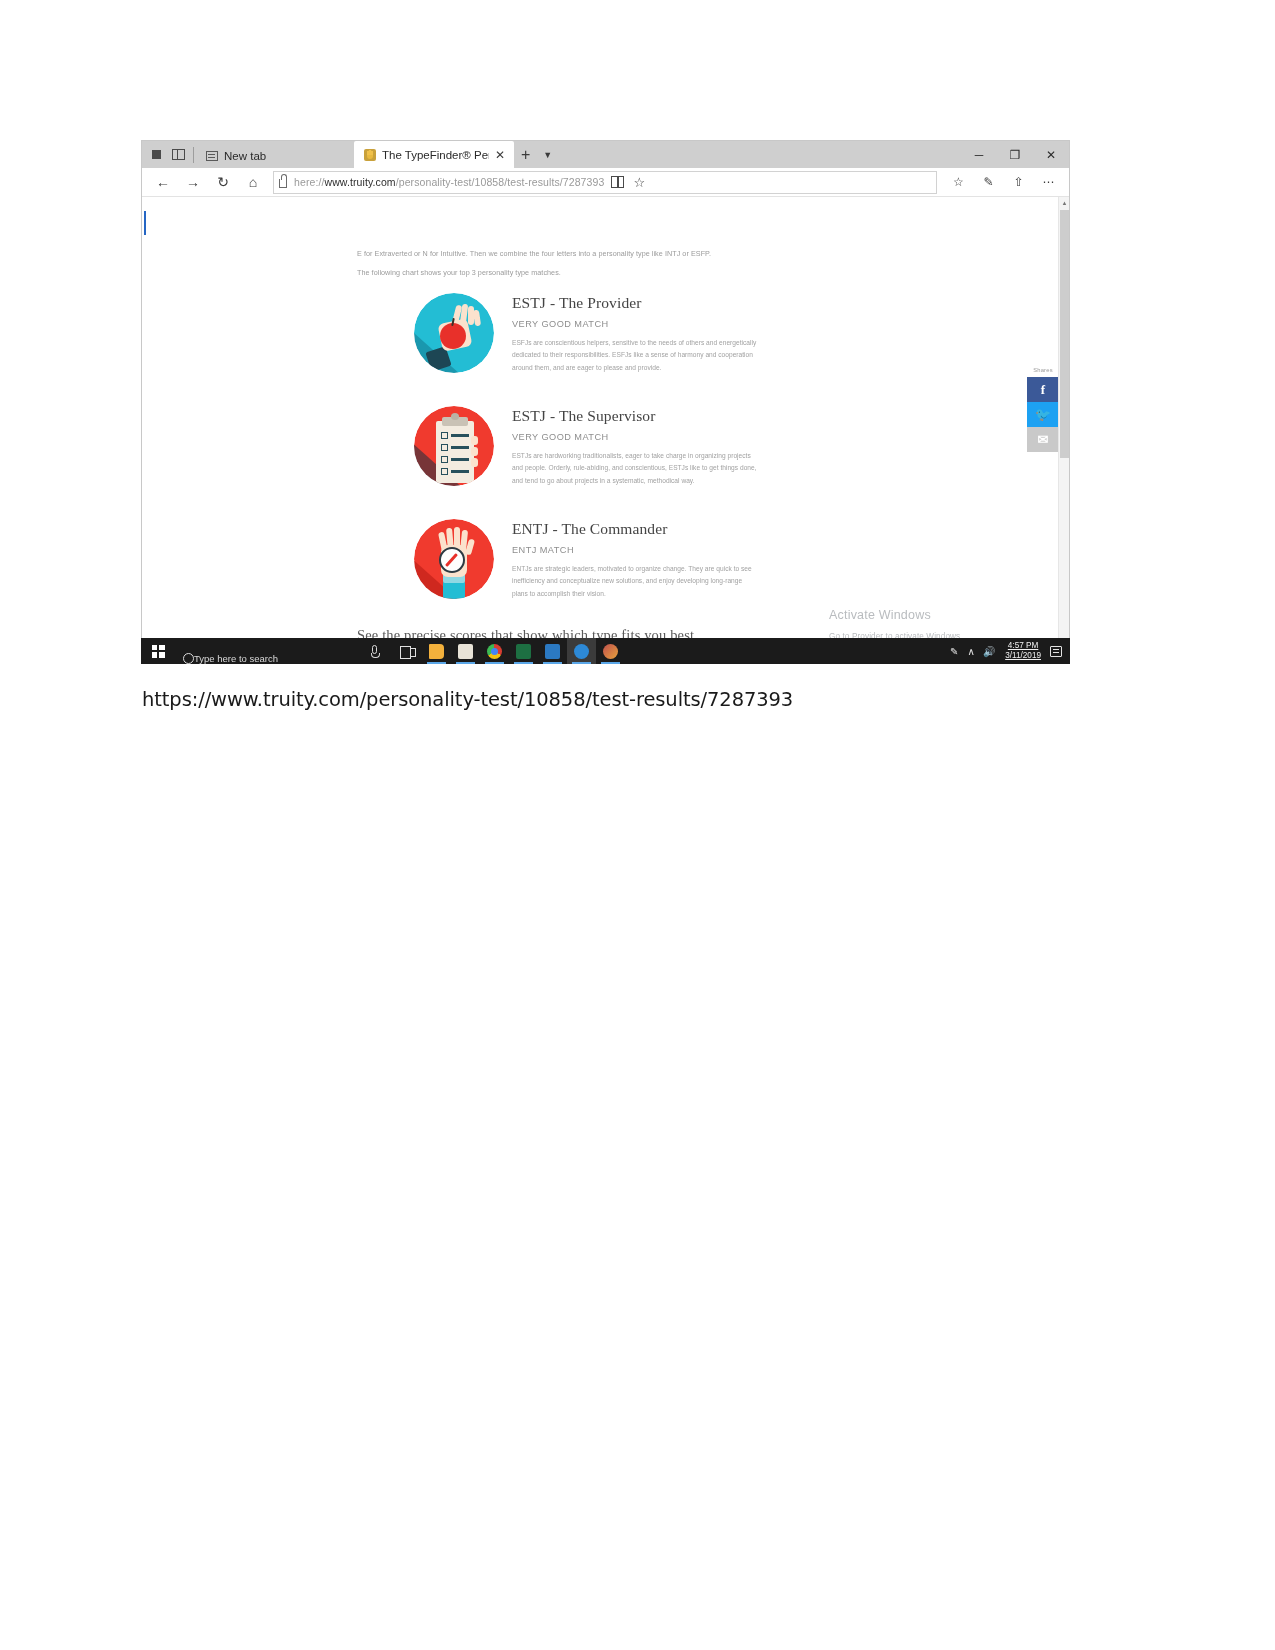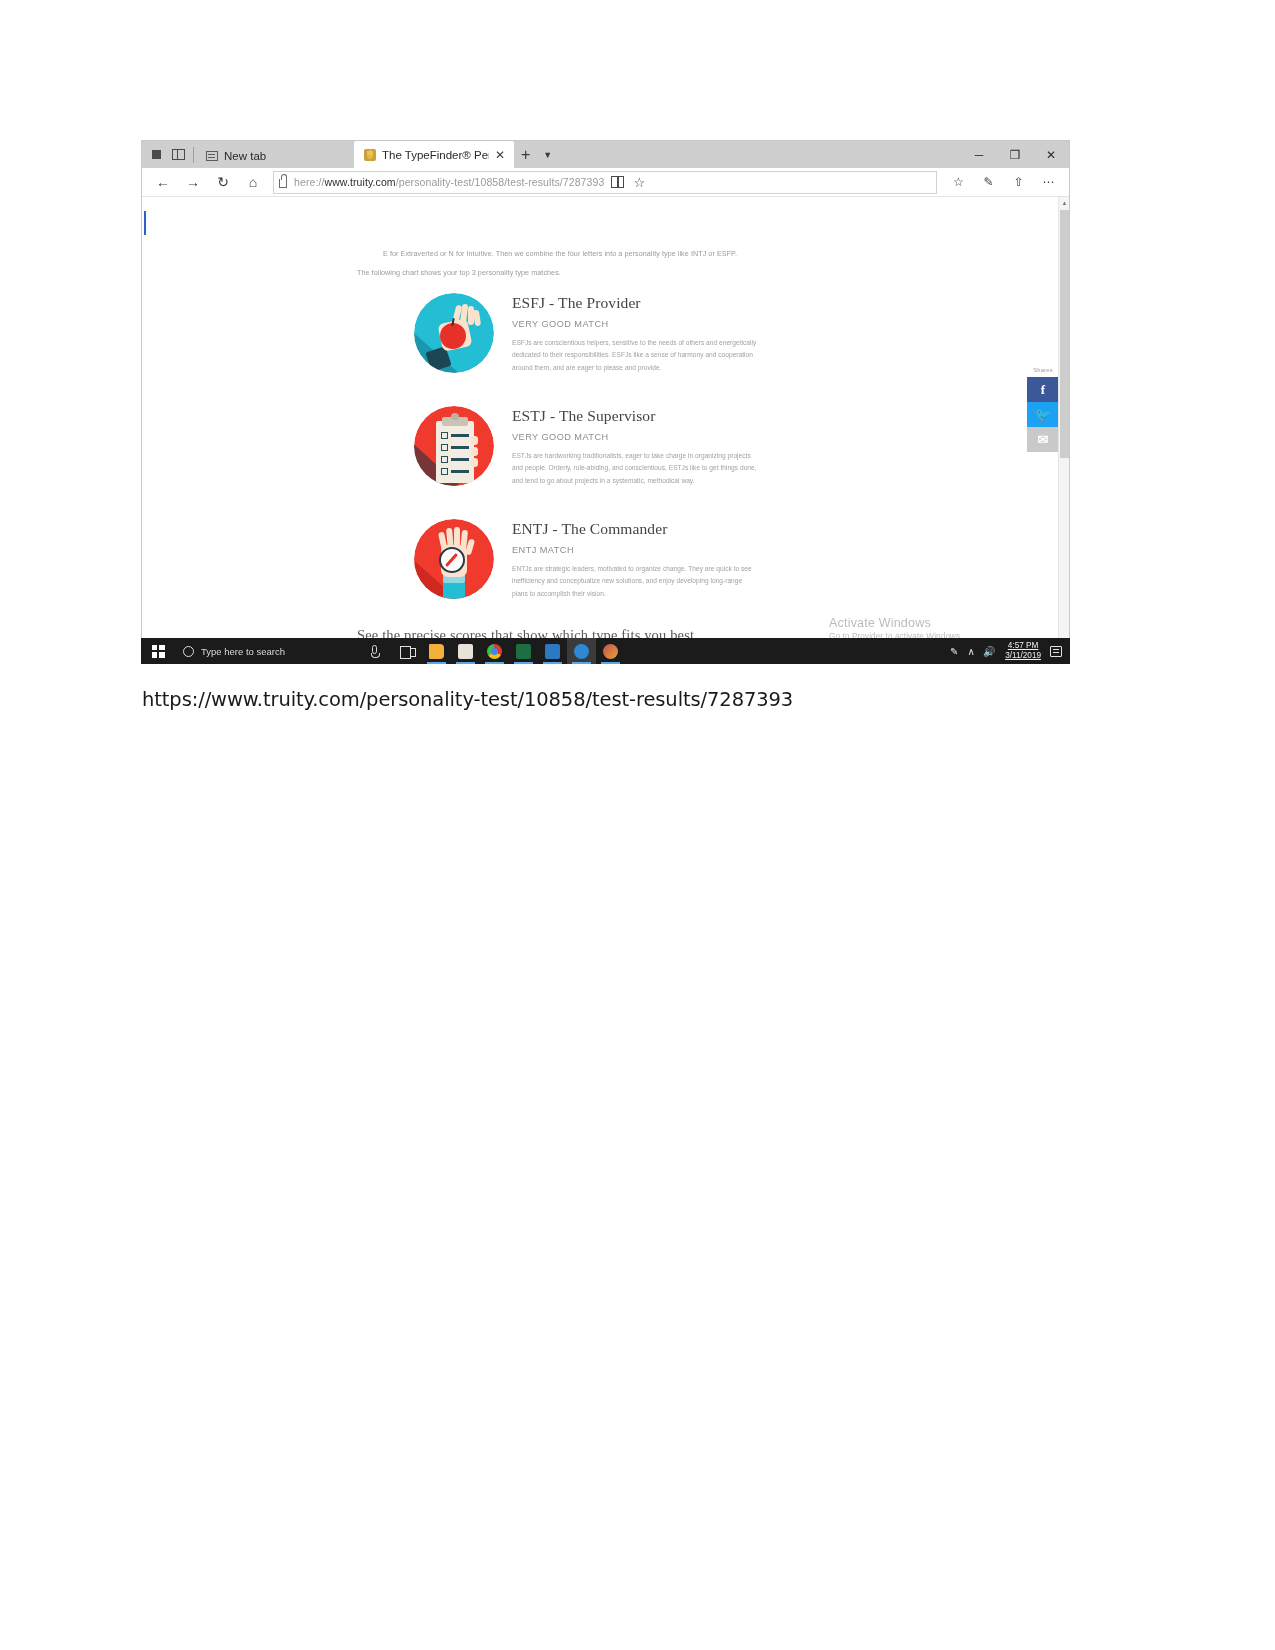--- a/index.html
+++ b/index.html
@@ -149,21 +149,21 @@
   }
   .page-left-bar{
     position:absolute;left:2px;top:14px;width:2px;height:24px;background:#2566c4;
   }
   .content { position: relative; padding: 0 0 0 0; }
 
   .intro-line {
     position:absolute; font-size:7.2px; color:#9b9b9b;
     letter-spacing:0.06px; white-space:nowrap;
   }
-  .l1 { left: 215px; top: 52px; margin-left: 26px; }
+  .l1 { left: 215px; top: 52px; }
   .l2 { left: 215px; top: 71px; }
 
   .match-card { position:absolute; left: 272px; }
   .card-icon {
     position:absolute; left:0; top:0;
     width: 80px; height: 80px; border-radius: 50%;
     overflow:hidden;
   }
   .card-body { position:absolute; left: 98px; top: 2px; width: 290px; }
   .card-title {
@@ -257,41 +257,41 @@
   .vs-up{top:0;} .vs-down{bottom:0;}
   .vs-thumb{
     position:absolute;left:1px;width:9px;top:13px;height:248px;background:#cdcdcd;
   }
 
   
   .activate{
     position:absolute; right:40px; bottom:22px; text-align:left; width:200px;
     color:#b9bcbf; pointer-events:none;
   }
-  .act-t{ font-size:12.5px; letter-spacing:0.2px; margin-bottom:2px; }
+  .act-t{ font-size:12.5px; letter-spacing:0.2px; margin-bottom:10px; }
   .act-s{ font-size:8.2px; letter-spacing:0.1px; }
 
   
   .taskbar{
     position:absolute; left:141px; top:638px;
     width:929px; height:26px;
     background:#1b1b1b;
     display:flex; align-items:center;
   }
   .tb-start{
     width:34px;height:26px;display:flex;align-items:center;justify-content:center;
   }
   .winlogo{
     width:13px;height:13px;
     display:grid;grid-template-columns:1fr 1fr;grid-template-rows:1fr 1fr;gap:1.4px;
   }
   .winlogo i{ background:#ffffff; display:block; }
   .tb-search{
     width:212px;height:26px;background:#1b1b1b;
-    display:flex;align-items:center;gap:7px;padding-left:8px;position:relative;
+    display:flex;align-items:flex-end;padding-left:8px;position:relative;
   }
   .s-circ{ width:11px;height:11px;border:1.4px solid #dcdcdc;border-radius:50%;flex:none;}
   .tb-search-text{ font-size:9.5px;color:#d9d9d9; }
   .mic{ position:absolute;right:10px;top:7px;width:5px;height:9px;border-radius:3px;border:1.2px solid #d9d9d9;}
   .mic:after{content:"";position:absolute;left:-2px;top:7px;width:7px;height:4px;border:1.2px solid #d9d9d9;border-top:none;border-radius:0 0 4px 4px;}
   .tb-apps{ display:flex; align-items:center; gap:0px; margin-left:6px;}
   .tb-app{
     width:29px;height:26px;display:flex;align-items:center;justify-content:center;
     position:relative;
   }
@@ -402,21 +402,21 @@
             <span class="sleeve" style="left:14px;top:56px;width:21px;height:20px;background:#1d4654;transform:rotate(-18deg);"></span>
             <span class="hand" style="left:26px;top:28px;width:30px;height:28px;background:#fbe2cd;border-radius:6px;transform:rotate(-12deg);"></span>
             <span class="finger" style="left:40px;top:12px;height:20px;transform:rotate(14deg);"></span>
             <span class="finger" style="left:47px;top:11px;height:21px;transform:rotate(7deg);"></span>
             <span class="finger" style="left:54px;top:13px;height:19px;transform:rotate(0deg);"></span>
             <span class="finger" style="left:60px;top:17px;height:16px;transform:rotate(-8deg);"></span>
             <span class="apple" style="left:26px;top:30px;"></span>
             <span class="apple-stem" style="left:38px;top:25px;"></span>
           </div>
           <div class="card-body">
-            <h3 class="card-title">ESFJ - The Provider</h3>
+            <h3 class="card-title">ESTJ - The Provider</h3>
             <div class="card-match">VERY GOOD MATCH</div>
             <div class="card-desc">
               <div>ESFJs are conscientious helpers, sensitive to the needs of others and energetically</div>
               <div>dedicated to their responsibilities. ESFJs like a sense of harmony and cooperation</div>
               <div>around them, and are eager to please and provide.</div>
             </div>
           </div>
         </div>
 
         <div class="match-card" style="top:209px;">

